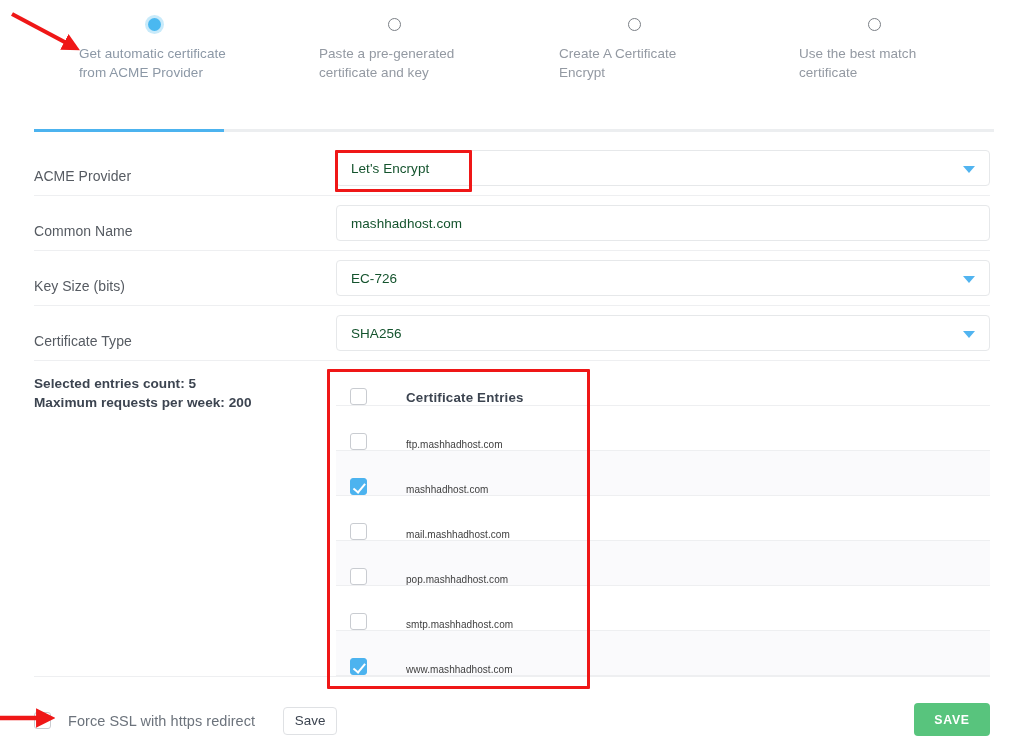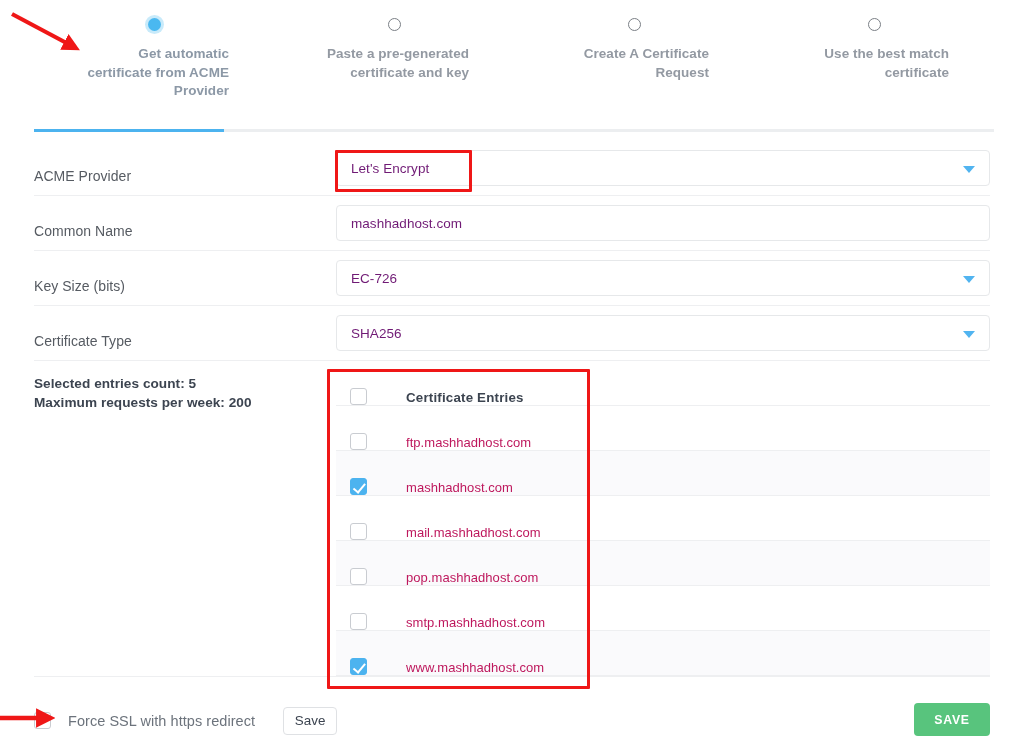--- a/index.html
+++ b/index.html
@@ -52,24 +52,23 @@
     left: 3.2px; top: 3.2px;
     width: 6.6px; height: 6.6px;
     border-radius: 50%;
     background: #ffffff;
     opacity: 0.0;
   }
   .step-label {
     font-size: 13.5px;
     line-height: 18.6px;
     color: #9399a2;
-    text-align: right;
+    text-align: left;
     max-width: 150px;
     letter-spacing: .05px;
-    font-weight: bold;
   }
   .step.active .step-label { color: #8c98a6; }
 
   
   .tabbar {
     position: absolute;
     left: 34px; top: 129px;
     width: 960px; height: 3px;
     background: #eceef0;
   }
@@ -106,21 +105,21 @@
   .field {
     position: relative;
     height: 36px;
     border: 1px solid #e6e8ea;
     border-radius: 4px;
     background: #fff;
     display: flex;
     align-items: center;
     padding: 0 14px;
     font-size: 13.5px;
-    color: #701a75;
+    color: #14532d;
     letter-spacing: .05px;
     cursor: text;
   }
   .field.select { cursor: pointer; }
   .caret {
     position: absolute;
     right: 14px; top: 50%;
     margin-top: -2px;
     width: 0; height: 0;
     border-left: 6px solid transparent;
@@ -177,22 +176,22 @@
   .cb.checked::after {
     content: "";
     position: absolute;
     left: 4.6px; top: 1.6px;
     width: 5px; height: 9.5px;
     border: solid #fff;
     border-width: 0 2px 2px 0;
     transform: rotate(40deg);
   }
   .tcell {
-    font-size: 13px;
-    color: #be185d;
+    font-size: 10px;
+    color: #404040;
     letter-spacing: .05px;
   }
   .trow.header .tcell {
     font-weight: bold;
     color: #3c4450;
     font-size: 13.3px;
     letter-spacing: .2px;
   }
 
   
@@ -271,21 +270,21 @@
     <div class="step active">
       <span class="radio-outer"></span>
       <span class="step-label">Get automatic certificate from ACME Provider</span>
     </div>
     <div class="step">
       <span class="radio-outer"></span>
       <span class="step-label">Paste a pre-generated certificate and key</span>
     </div>
     <div class="step">
       <span class="radio-outer"></span>
-      <span class="step-label">Create A Certificate Request</span>
+      <span class="step-label">Create A Certificate Encrypt</span>
     </div>
     <div class="step">
       <span class="radio-outer"></span>
       <span class="step-label">Use the best match certificate</span>
     </div>
   </div>
 
   <div class="tabbar">
     <div class="tabbar-active"></div>
   </div>

